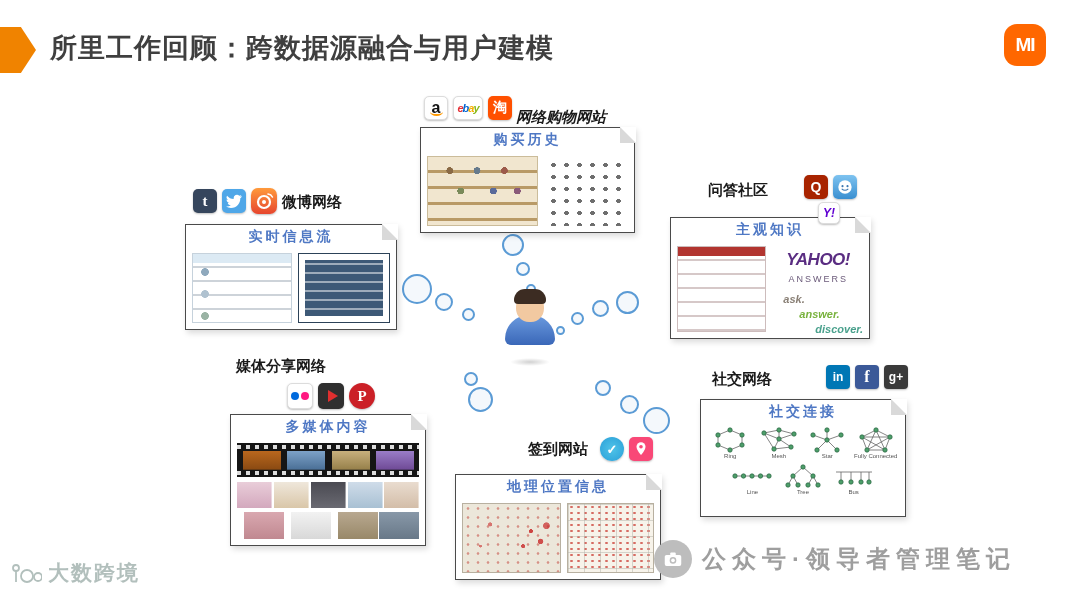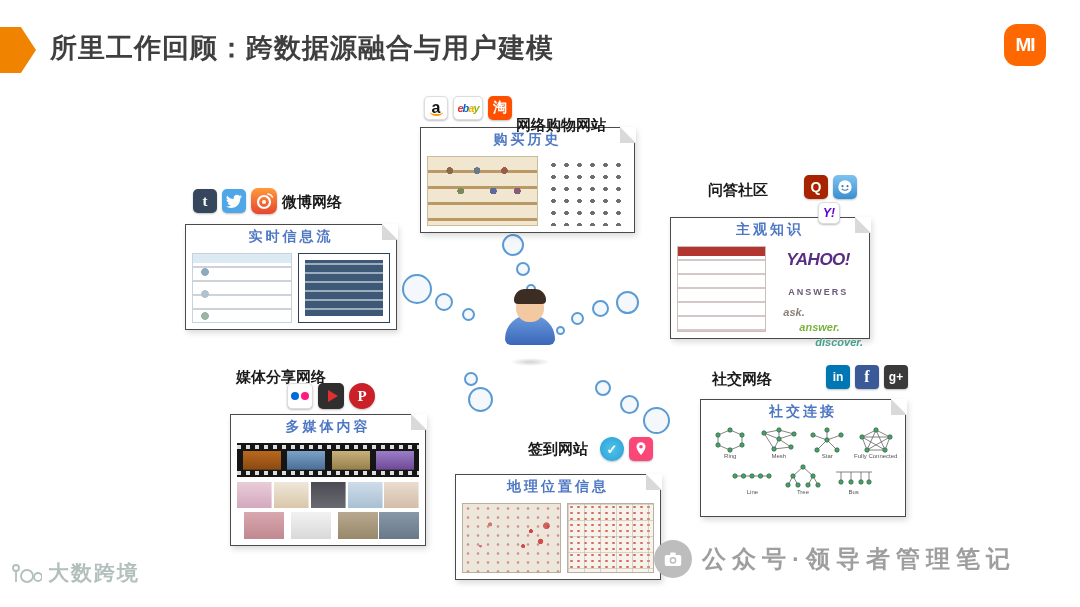--- a/index.html
+++ b/index.html
@@ -55,21 +55,21 @@
       background-image:repeating-linear-gradient(180deg, rgba(255,255,255,.5) 0 2px, transparent 2px 9px);
       background-clip:content-box;}
 
   
   .qa-body{display:flex;gap:7px;padding:6px;height:calc(100% - 22px);}
   .qa-page{flex:1.05;border:1px solid #cdbcbc;background-color:#fff;background-image:
       linear-gradient(#b23530 0 9px, transparent 9px),
       repeating-linear-gradient(180deg, transparent 0 12px, #d6c8c8 12px 14px);}
   .ya-block{flex:1;display:flex;flex-direction:column;align-items:center;padding-top:4px;}
   .ya-brand{font-size:17px;font-weight:800;font-style:italic;color:#5a2d82;letter-spacing:-0.5px;}
-  .ya-sub{font-size:9px;font-weight:700;color:#6b5a7a;letter-spacing:2px;margin-top:17px;}
+  .ya-sub{font-size:9px;font-weight:400;color:#6b5a7a;letter-spacing:2px;margin-top:4px;}
   .ya-tagline{width:100%;padding-left:10px;margin-top:8px;box-sizing:border-box;}
   .ya-tagline span{display:block;font-size:11px;font-weight:700;font-style:italic;line-height:1.35;}
   .tag-0{color:#8a8076;}
   .tag-1{color:#79b23e;margin-left:16px;}
   .tag-2{color:#49a08c;margin-left:32px;}
 
   
   .media-body{padding:6px;height:calc(100% - 22px);display:flex;flex-direction:column;gap:5px;}
   .filmstrip{position:relative;height:34px;background:#151515;background-image:
       linear-gradient(#b9671e,#8a4a12),linear-gradient(#7da2c8,#4a6f96),
@@ -192,21 +192,21 @@
     <span class="ic ic-ebay">
       <b class="eb-0">e</b>
       <b class="eb-1">b</b>
       <b class="eb-2">a</b>
       <b class="eb-3">y</b>
     </span>
     <span class="ic ic-taobao">
       <b>淘</b>
     </span>
   </div>
-  <div class="grp-label" style="left:516px;top:116px;">网络购物网站</div>
+  <div class="grp-label" style="left:516px;top:108px;font-style:italic;">网络购物网站</div>
   <div class="card" style="left:420px;top:127px;width:215px;height:106px;">
     <div class="card-title">购买历史</div>
     <div class="card-body shop-body">
       <div class="shelf-photo"></div>
       <div class="product-grid"></div>
     </div>
   </div>
 
   <div class="icon-row" style="left:193px;top:188px;">
     <span class="ic ic-tumblr">
@@ -262,21 +262,21 @@
         <div class="ya-sub">ANSWERS</div>
         <div class="ya-tagline">
           <span class="tag-0">ask.</span>
           <span class="tag-1">answer.</span>
           <span class="tag-2">discover.</span>
         </div>
       </div>
     </div>
   </div>
 
-  <div class="grp-label" style="left:236px;top:357px;margin-top:11px;">媒体分享网络</div>
+  <div class="grp-label" style="left:236px;top:357px;">媒体分享网络</div>
   <div class="icon-row" style="left:287px;top:383px;">
     <span class="ic ic-flickr">
       <span class="dot-blue"></span>
       <span class="dot-pink"></span>
     </span>
     <span class="ic ic-youtube">
       <span class="yt-play"></span>
     </span>
     <span class="ic ic-pinterest">
       <b>P</b>

